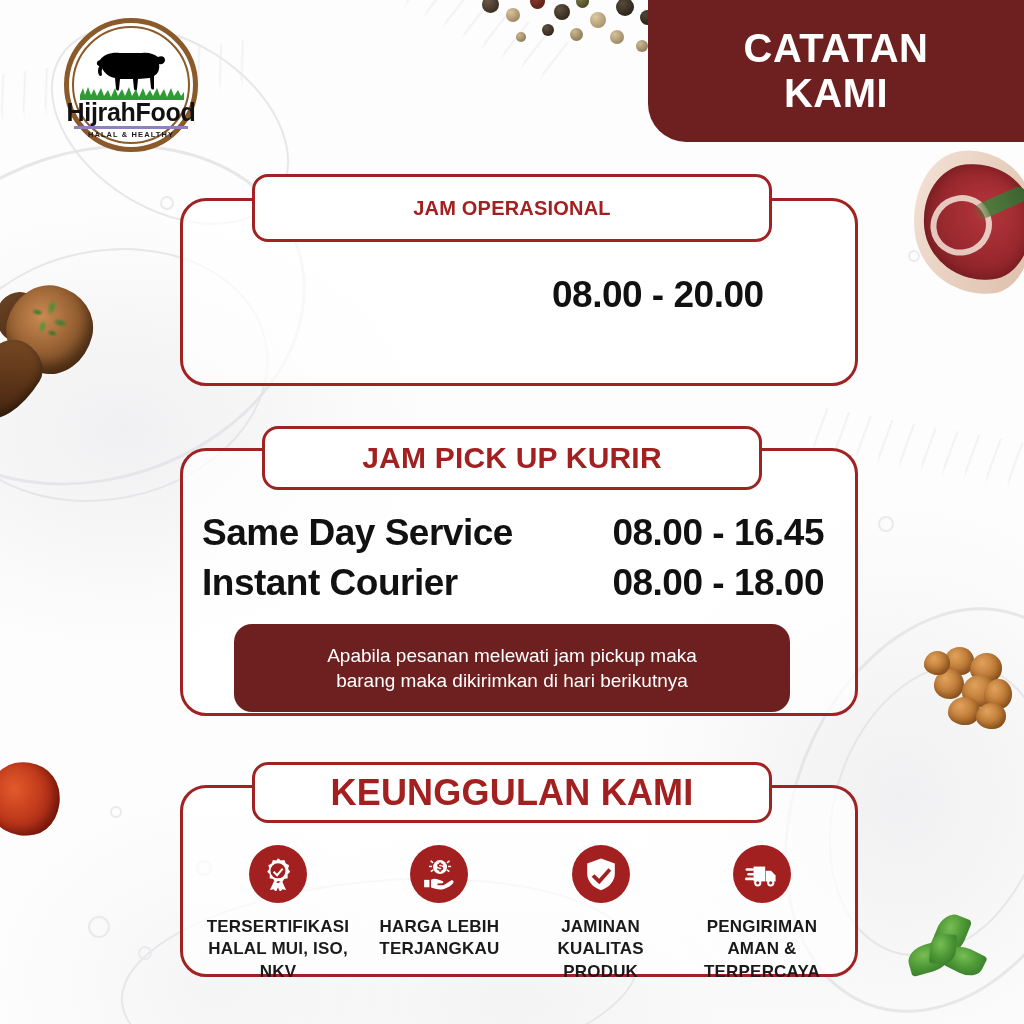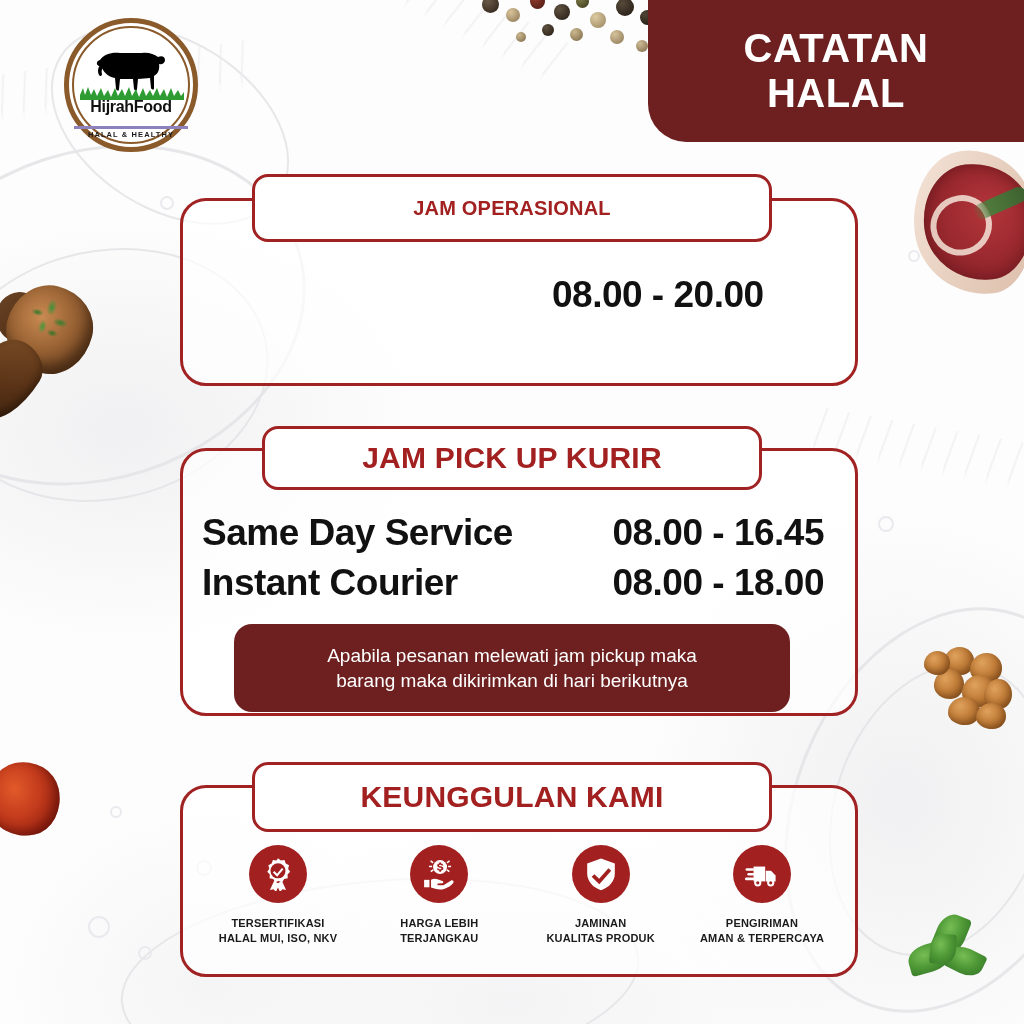--- a/index.html
+++ b/index.html
@@ -213,21 +213,21 @@
     width: 74px; height: 48px;
   }
   .logo-grass {
     position: absolute;
     left: 22px; top: 72px; width: 104px; height: 14px;
   }
   .logo-name {
     position: absolute;
     left: 0; top: 84px; width: 146px;
     text-align: center;
-    font-size: 16px;
+    font-size: 25px;
     font-weight: 700;
     color: #111111;
     letter-spacing: -.3px;
   }
   .logo-bar {
     position: absolute;
     left: 16px; top: 112px; width: 114px; height: 3px;
     background: #8d82bb;
   }
   .logo-sub {
@@ -265,21 +265,21 @@
     align-items: center;
     justify-content: center;
     z-index: 5;
     color: #A32020;
     font-weight: 700;
     letter-spacing: .2px;
     white-space: nowrap;
   }
   .t1 { top: 174px; width: 520px; height: 68px; font-size: 20px; }
   .t2 { top: 426px; width: 500px; height: 64px; font-size: 30px; }
-  .t3 { top: 762px; width: 520px; height: 70px; font-size: 30px; }
+  .t3 { top: 762px; width: 520px; height: 61px; font-size: 36px; }
 
   
   .c1-body {
     position: absolute;
     left: 202px; top: 268px;
     width: 640px;
     display: flex;
     align-items: flex-start;
     z-index: 5;
   }
@@ -339,21 +339,21 @@
   .feature { width: 156px; display: flex; flex-direction: column; align-items: center; }
   .feat-icon {
     width: 58px; height: 58px; border-radius: 50%;
     background: #A32020;
     display: flex; align-items: center; justify-content: center;
   }
   .feat-icon svg { width: 34px; height: 34px; fill: #ffffff; }
   .feat-label {
     margin-top: 13px;
     text-align: center;
-    font-size: 11px;
+    font-size: 17px;
     font-weight: 700;
     color: #1a1a1a;
     letter-spacing: .2px;
     line-height: 1.32;
   }
 </style>
 </head>
 <body>
 
 <div class="bg">
@@ -428,21 +428,21 @@
   <div class="food basil">
     <div class="leaf" style="left:34px; top:0px;  width:30px; height:40px; transform:rotate(22deg);"></div>
     <div class="leaf" style="left:6px;  top:30px; width:42px; height:28px; transform:rotate(-16deg);"></div>
     <div class="leaf" style="left:44px; top:34px; width:38px; height:26px; transform:rotate(26deg);"></div>
     <div class="leaf" style="left:28px; top:20px; width:26px; height:30px; transform:rotate(4deg);"></div>
   </div>
 </div>
 
 <div class="banner">
   <div class="banner-line">CATATAN</div>
-  <div class="banner-line">HALAL</div>
+  <div class="banner-line">KAMI</div>
 </div>
 
 <div class="logo">
   <div class="logo-ring"></div>
   <div class="logo-ring-inner"></div>
 
   <svg class="logo-cow" viewBox="0 0 74 48">
     <path fill="#000000" d="M6,16 C10,10 18,8 26,9 L48,9 C54,8 60,10 64,13 C68,11 71,13 71,16 C71,19 68,21 65,20 C66,25 64,30 60,32 L60,44 C60,46 58,46 57,44 L56,34 L44,35 L43,45 C43,47 41,47 40,45 L39,35 L26,35 L25,45 C25,47 23,47 22,45 L21,34 C15,33 10,29 8,24 L5,22 C2,21 2,17 6,16 Z"></path>
     <path fill="#000000" d="M8,20 C4,22 3,27 5,31 C6,33 8,32 8,30 C7,27 8,24 10,22 Z"></path>
   </svg>

